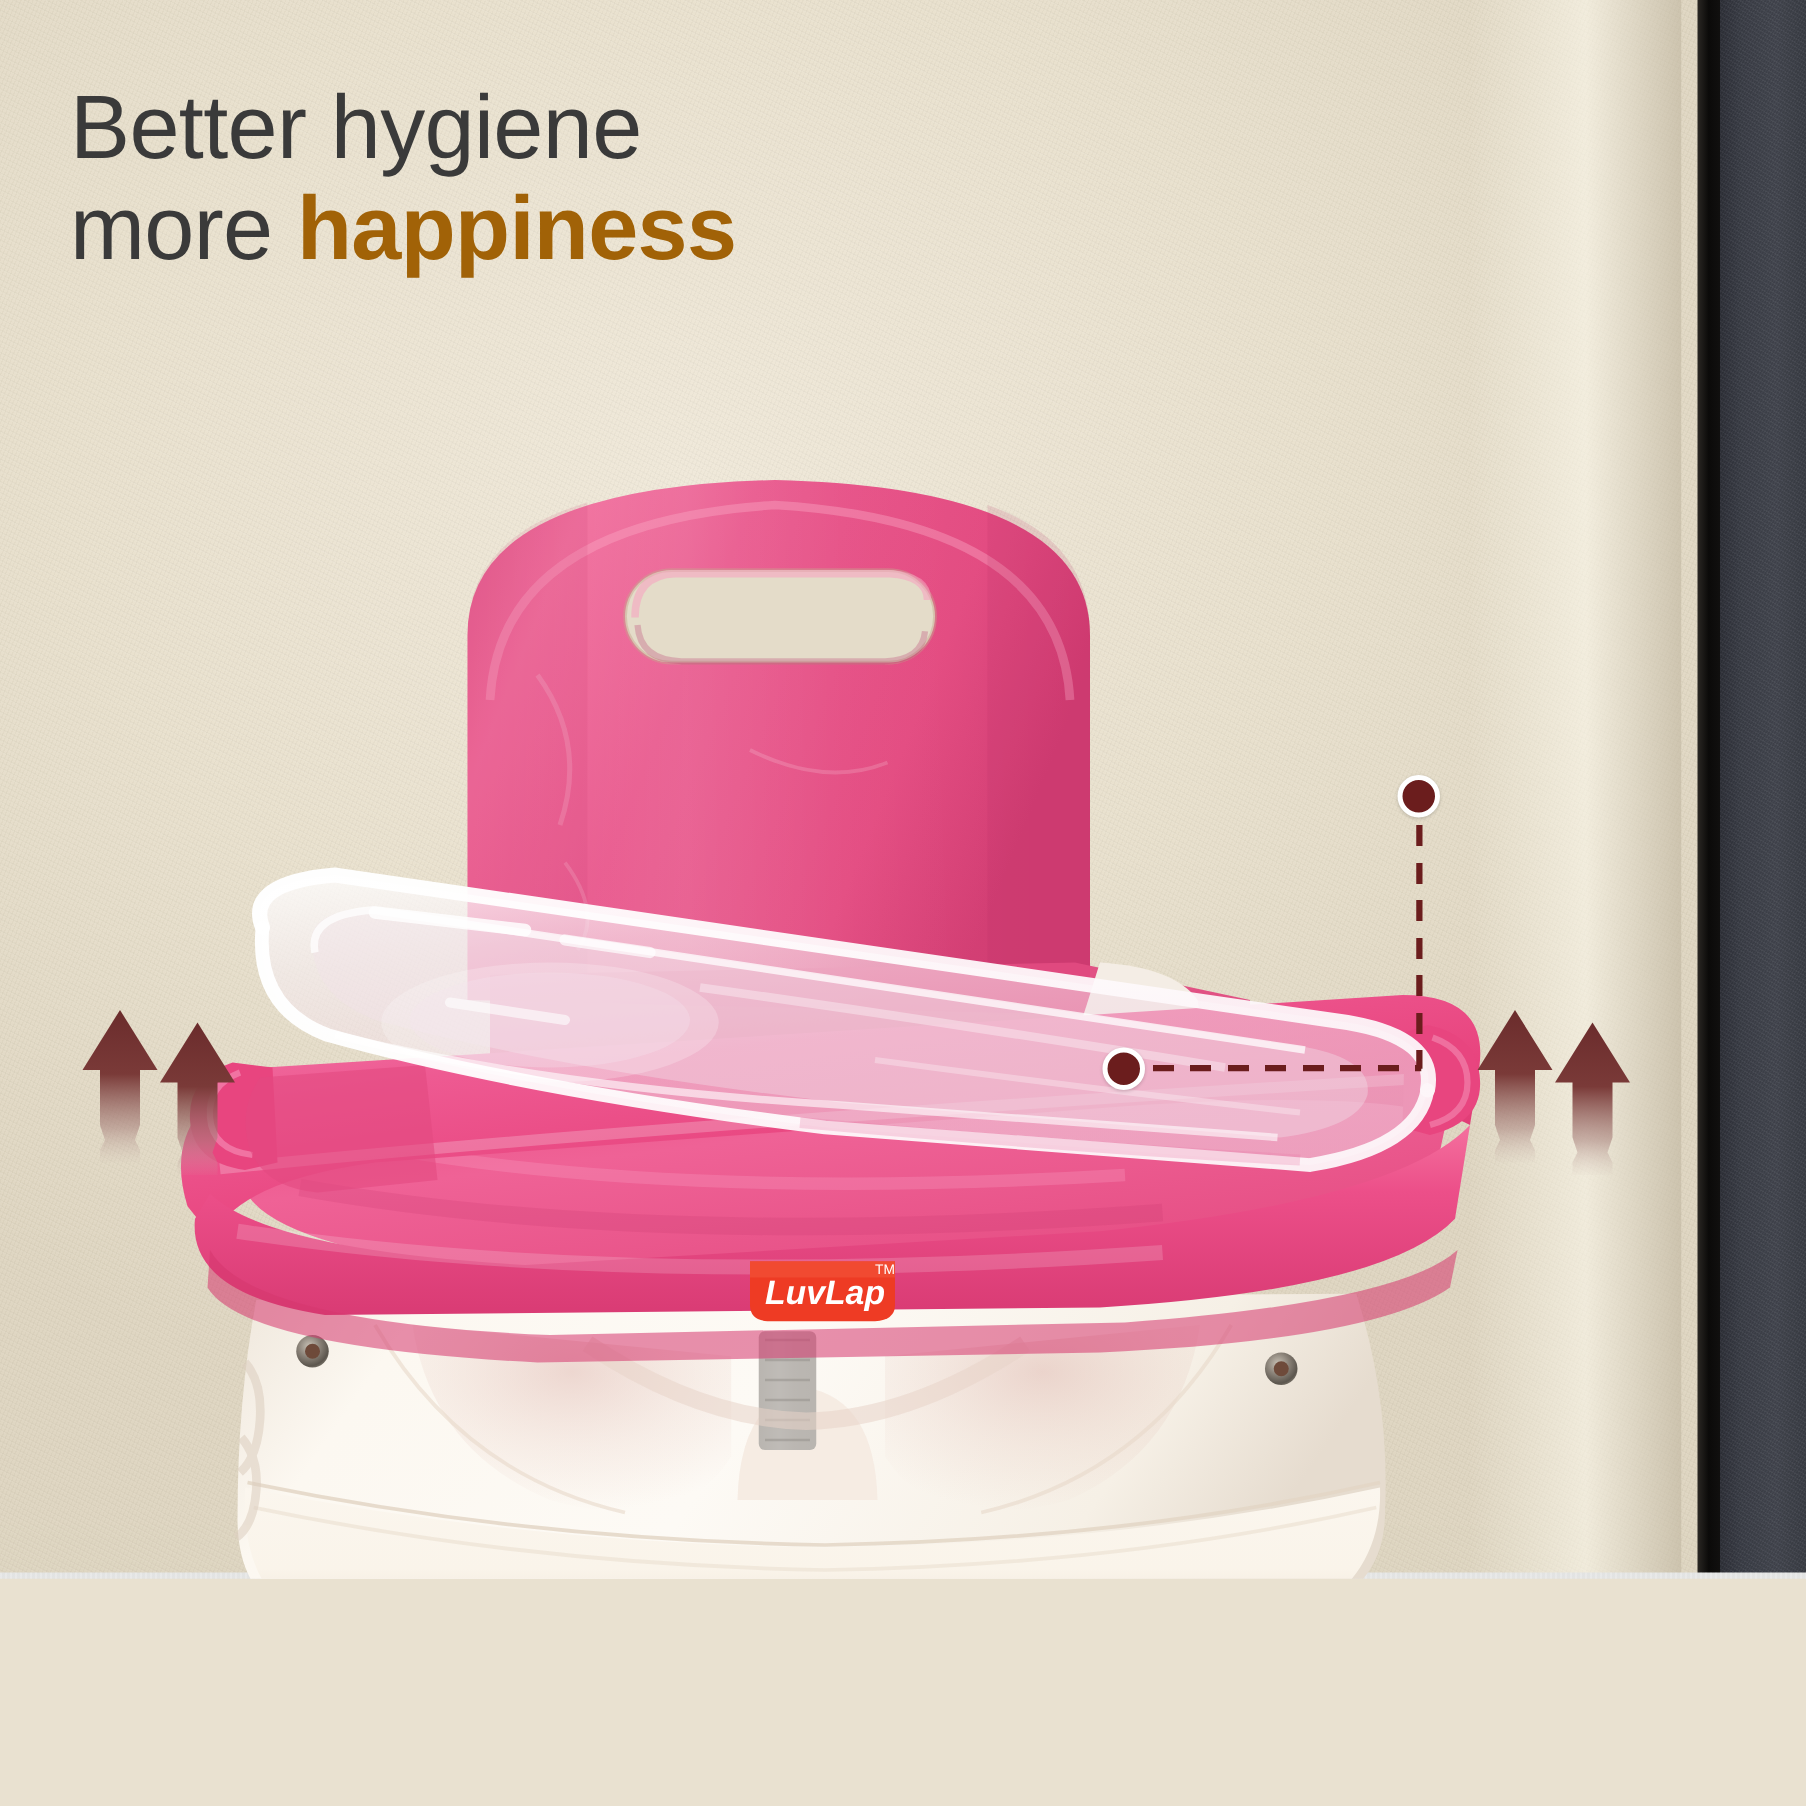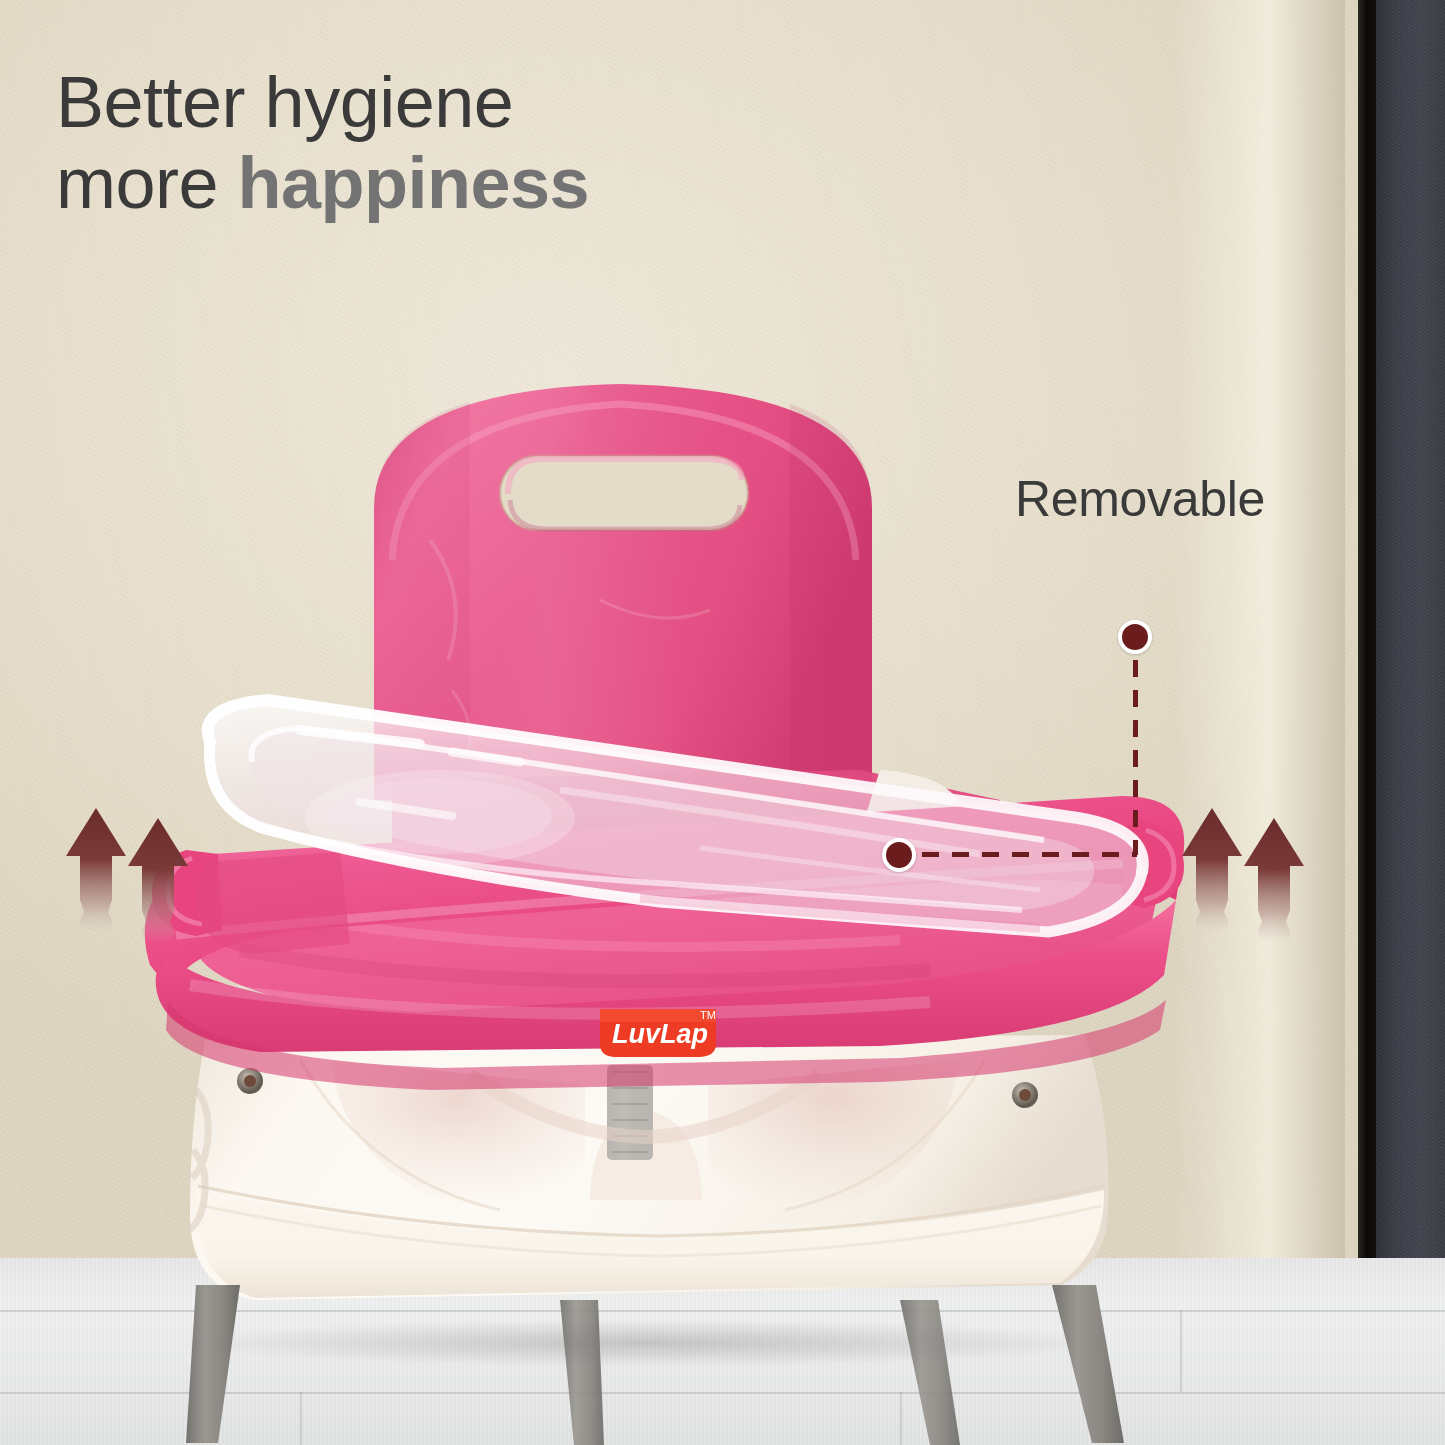--- a/index.html
+++ b/index.html
@@ -1,19 +1,19 @@
 <!DOCTYPE html>
 <html><head>
 <meta charset="utf-8">
 <style>
   * { margin:0; padding:0; box-sizing:border-box; }
   html,body { width:1445px; height:1445px; overflow:hidden; background:#E9E1D0; }
   body { font-family:"Liberation Sans", sans-serif; }
 
-  #scene { position:relative; width:1445px; height:1445px; overflow:hidden; }
+  #scene { position:relative; width:1445px; height:1263px; overflow:hidden; }
 
   
   .wall {
     position:absolute; left:0; top:0; width:1445px; height:1262px;
     background:
       radial-gradient(ellipse 1100px 900px at 38% 30%, #EFE8D9 0%, #E8E0CD 45%, #DED5C0 85%),
       linear-gradient(90deg,#E6DECB 0%,#EDE6D6 30%,#E9E1CF 70%,#D9D0BA 100%);
   }
   .wall-noise {
     position:absolute; left:0; top:0; width:1445px; height:1262px; opacity:.5;
@@ -53,21 +53,21 @@
   .grout.g1 { top:1310px; }
   .grout.g2 { top:1392px; }
   .grout-v { position:absolute; width:2px; background:rgba(150,152,152,.3); }
 
   
   .headline {
     position:absolute; left:56px; top:62px; width:720px;
     font-size:72px; line-height:1.13; font-weight:400; letter-spacing:-.5px;
     color:#3A3A3A;
   }
-  .headline .accent { color:#737373; font-weight:700; }
+  .headline .accent { color:#a16207; font-weight:700; }
   .headline .l2 { font-weight:400; }
 
   
   .callout-label {
     position:absolute; left:940px; top:470px; width:400px;
     text-align:center; font-size:50px; line-height:1.17; color:#3A3A3A; letter-spacing:-.3px;
   }
 
   .dot {
     position:absolute; width:34px; height:34px; border-radius:50%;
@@ -382,20 +382,19 @@
       <path d="M1212 808 L1242 856 L1228 856 L1228 900 L1224 912 L1228 920 L1228 930 L1196 930 L1196 920 L1200 912 L1196 900 L1196 856 L1182 856 Z" fill="url(#gArrow)"></path>
     </g>
     <g>
       <path d="M1274 818 L1304 866 L1290 866 L1290 910 L1286 922 L1290 930 L1290 940 L1258 940 L1258 930 L1262 922 L1258 910 L1258 866 L1244 866 Z" fill="url(#gArrow)"></path>
     </g>
   </svg>
 
   <div class="chair-shadow"></div>
 
   <div class="callout-label">
-    <div>Removable</div>
   </div>
   <div class="dot top"></div>
   <div class="dot left"></div>
   <div class="dash-v"></div>
   <div class="dash-h"></div>
 
 </div>
 
 </body></html>

